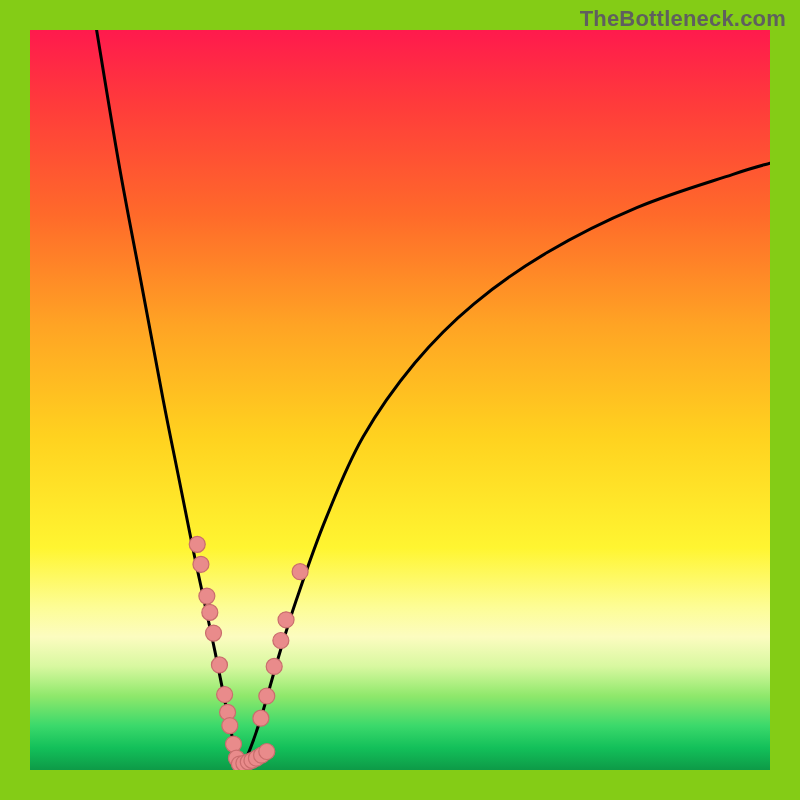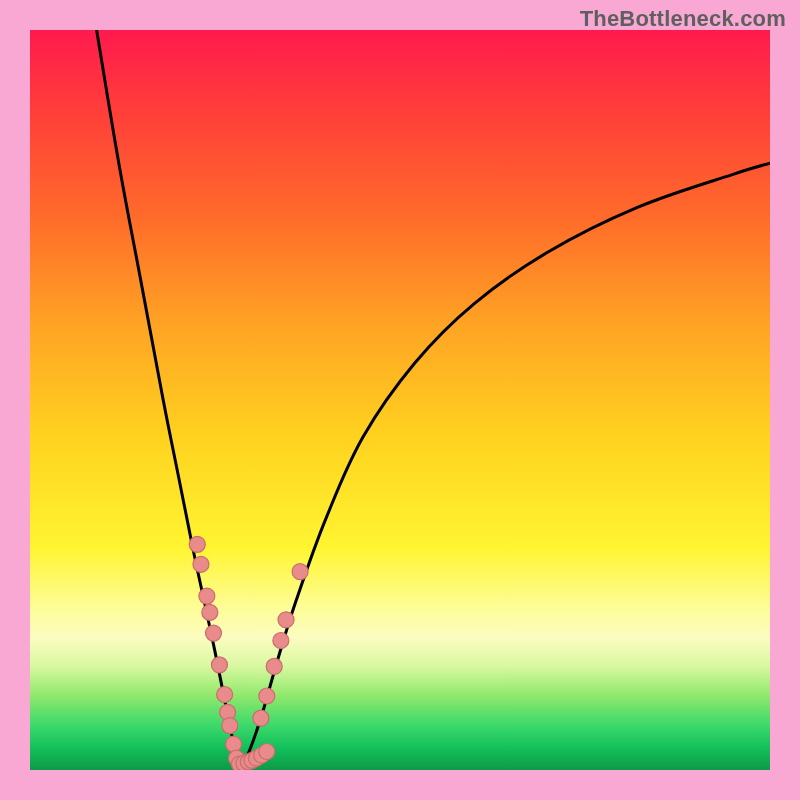--- a/index.html
+++ b/index.html
@@ -7,21 +7,21 @@
     padding: 0;
     width: 800px;
     height: 800px;
     background: #000;
     overflow: hidden;
   }
   .frame {
     position: relative;
     width: 800px;
     height: 800px;
-    background: #f9a8d4;
+    background: #84cc16;
   }
   .plot {
     position: absolute;
     left: 30px;
     top: 30px;
     width: 740px;
     height: 740px;
     background: linear-gradient(to bottom,
       #ff1a4d 0%,
       #ff3b3b 10%,

